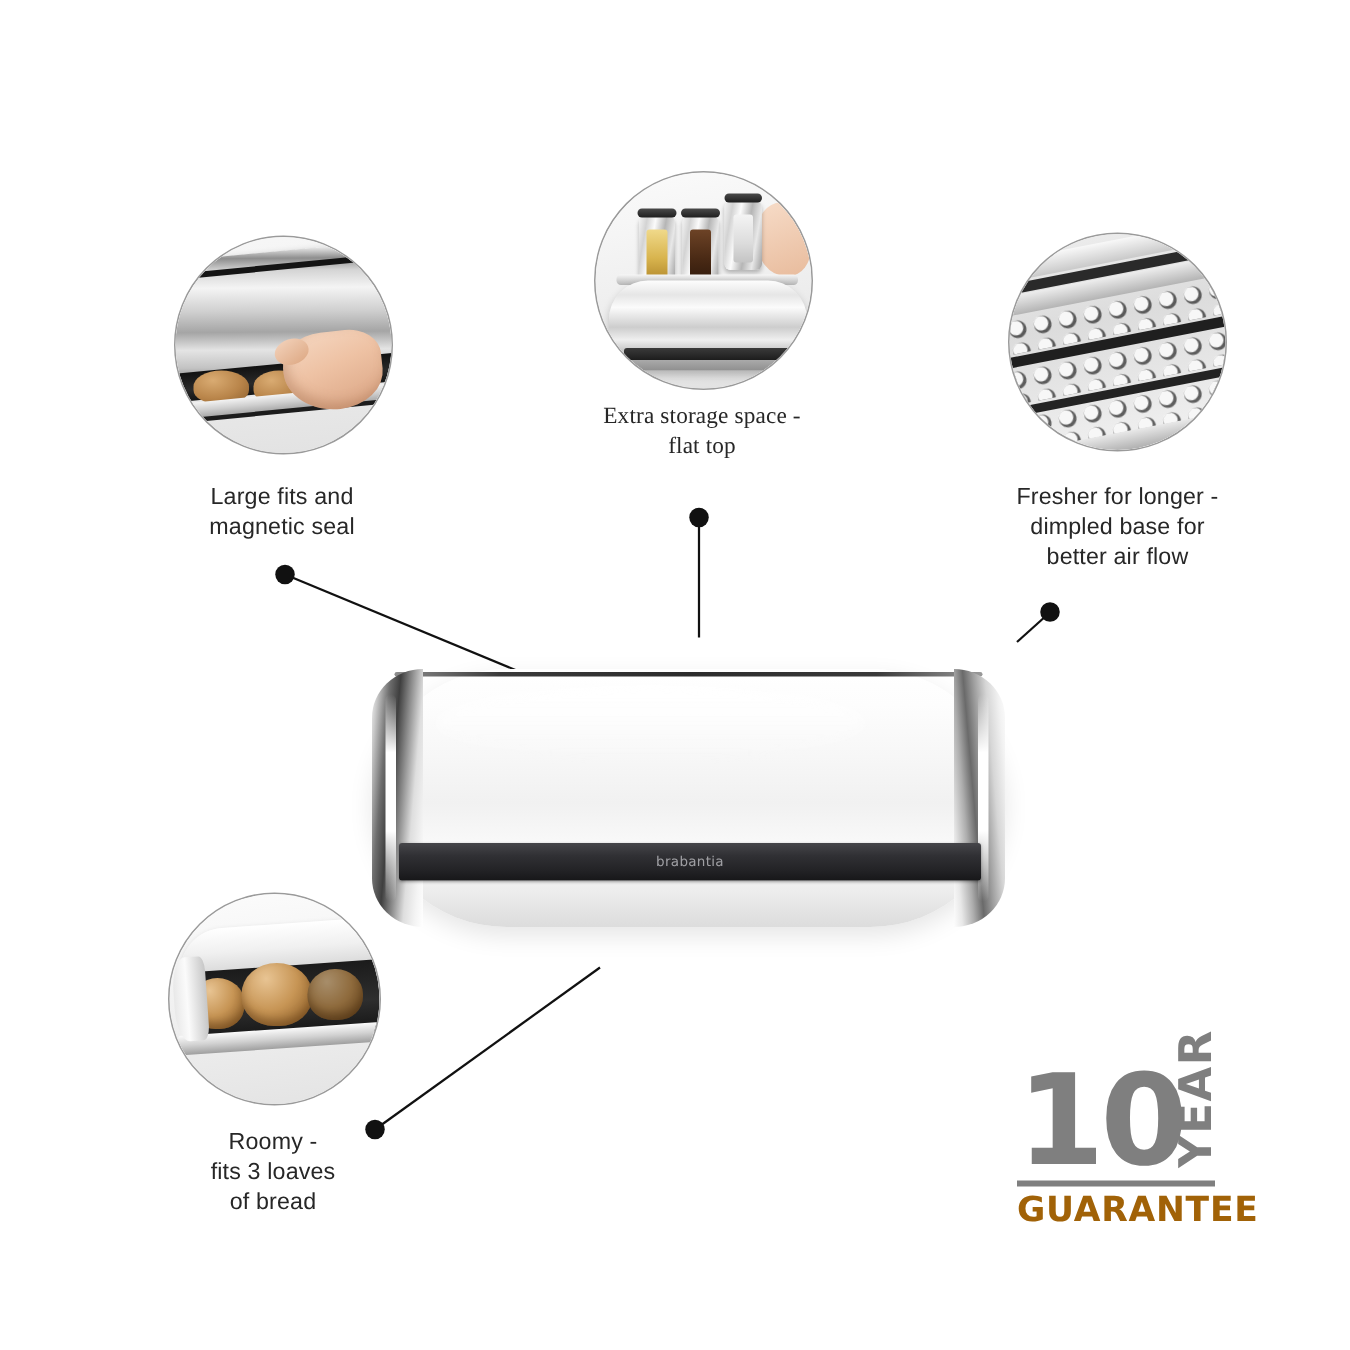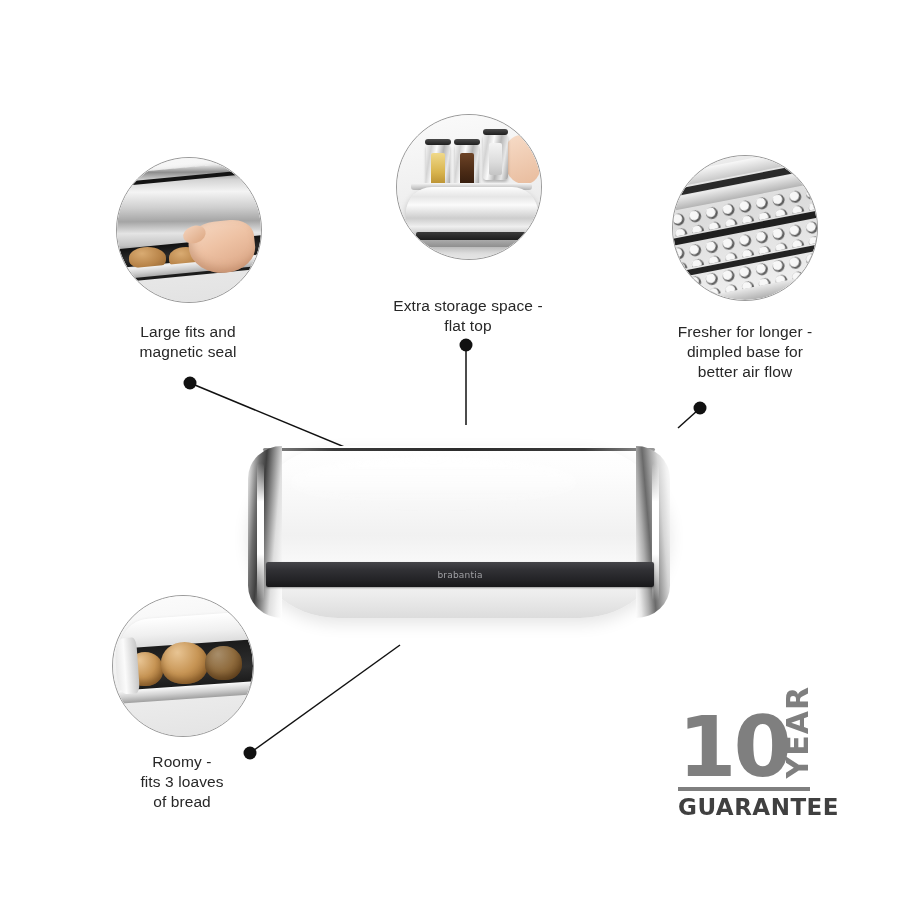--- a/index.html
+++ b/index.html
@@ -234,21 +234,21 @@
   .g-rule {
     height: 4px;
     background: #7f7f7f;
     margin-top: 4px;
   }
   .g-word {
     font-family: "DejaVu Sans", sans-serif;
     font-weight: bold;
     font-size: 23px;
     letter-spacing: .5px;
-    color: #404040;
+    color: #a16207;
     text-align: left;
     margin-top: 3px;
   }
 </style>
 </head>
 <body>
 
 <div class="stage">
 
   <svg class="leader" style="left:0;top:0;width:900px;height:900px;">
@@ -307,21 +307,21 @@
             <div class="jar-lid"></div>
               <div class="jar-win"></div>
           </div>
           <div class="s2-shelf"></div>
           <div class="s2-bin">
             <div class="s2-band"></div>
           </div>
         </div>
       </div>
     </div>
-    <div class="caption" style="left:362px; top:296px; width:212px;">Extra storage space -
+    <div class="caption" style="left:362px; top:268px; width:212px;font-family:Liberation Serif, serif;">Extra storage space -
 flat top</div>
   </div>
 
   <div class="callout">
     <div class="thumb" style="left:672px; top:155px; width:144px; height:144px;">
       <div class="thumb-inner">
         <div class="scene">
           <div class="s3-bg"></div>
           <div class="s3-stripe" style="top:2%;  height:10%; background:linear-gradient(180deg,#f8f8f8,#c9c9c9);"></div>
           <div class="s3-stripe" style="top:13%; height:5%;  background:#2a2a2a;"></div>

